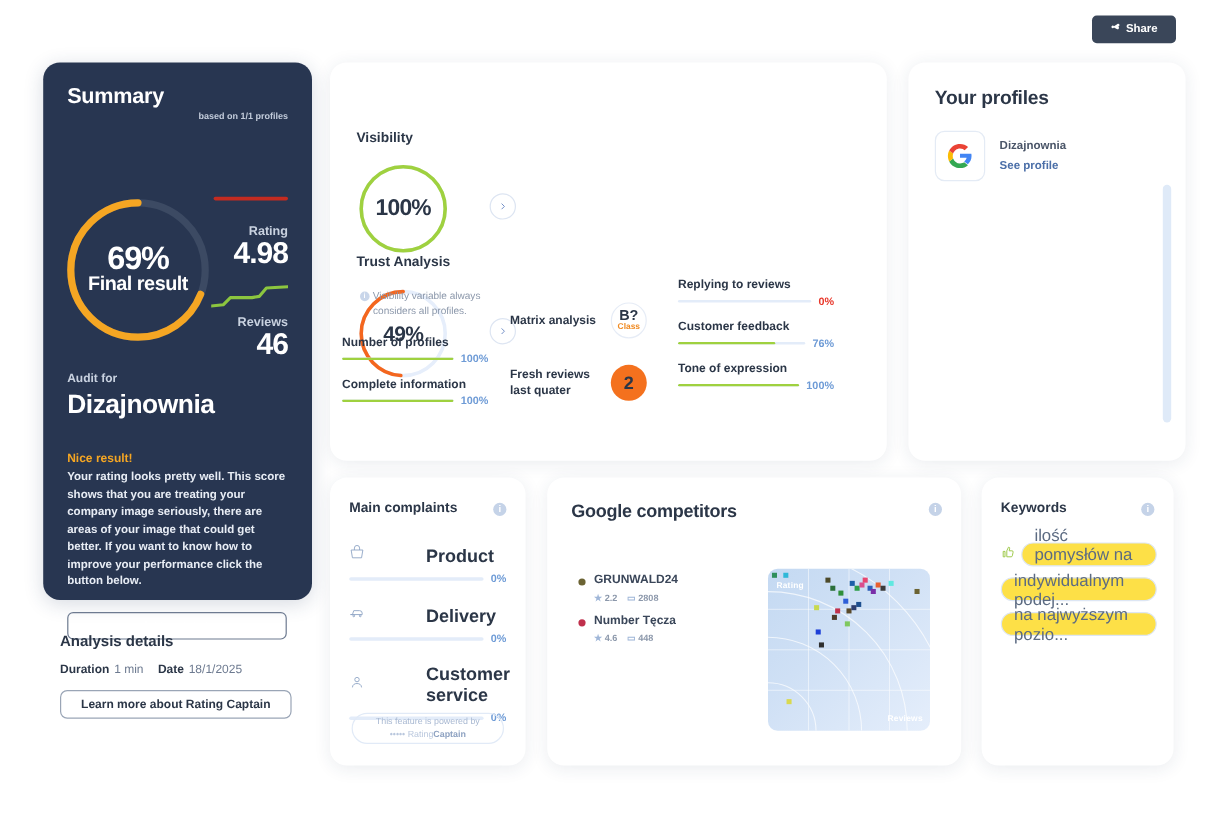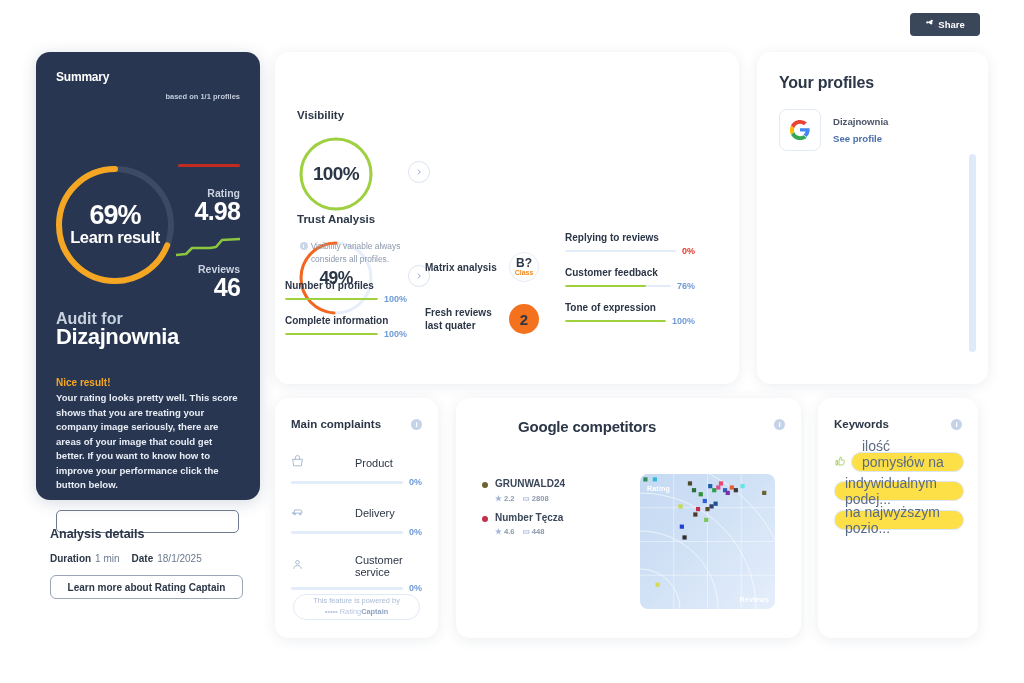--- a/index.html
+++ b/index.html
@@ -36,41 +36,41 @@
   .summary {
     position: absolute; left: 36px; top: 52px;
     width: 224px; height: 448px;
     background: #293purple; 
     background: #283651;
     border-radius: 14px;
     color: #fff;
     padding: 18px 20px 0 20px;
     box-shadow: 0 3px 16px rgba(36,56,92,0.18);
   }
-  .summary-title { font-size: 12px; font-weight: bold; letter-spacing: -0.2px; }
+  .summary-title { font-size: 18px; font-weight: bold; letter-spacing: -0.2px; }
   .based-on {
     position: absolute; right: 20px; top: 40px;
     font-size: 7.5px; color: #c3ccdb; font-weight: bold;
   }
   .donut-wrap { position: absolute; left: 14px; top: 108px; width: 130px; height: 130px; }
   .donut-center {
     position: absolute; inset: 0;
     display: flex; flex-direction: column; align-items: center; justify-content: center;
     pointer-events: none;
   }
   .donut-pct { font-size: 27px; font-weight: bold; line-height: 0.95; letter-spacing: -1px; }
   .donut-label { font-size: 16.5px; font-weight: bold; letter-spacing: -0.4px; }
 
   .metric-col { position: absolute; right: 20px; top: 112px; width: 72px; text-align: right; }
   .redline { width: 62px; height: 3px; background: #c42b20; border-radius: 2px; margin-left: auto; }
   .metric-cap { font-size: 10.5px; color: #c9d2e0; font-weight: bold; margin-top: 20px; }
   .metric-val { font-size: 25px; font-weight: bold; letter-spacing: -0.8px; line-height: 1; }
   .spark { margin: 12px 0 0 auto; display:block; }
 
-  .audit-for { position: absolute; left: 20px; top: 258px; font-size: 16px; color: #c9d2e0; font-weight: bold; }
+  .audit-for { position: absolute; left: 20px; top: 258px; font-size: 10px; color: #c9d2e0; font-weight: bold; }
   .audit-name { position: absolute; left: 20px; top: 272px; font-size: 22px; font-weight: bold; letter-spacing: -0.4px; }
 
   .nice { position: absolute; left: 20px; top: 325px; font-size: 10px; font-weight: bold; color: #f5a623; }
   .nice-body {
     position: absolute; left: 20px; top: 339px; width: 186px;
     font-size: 9.6px; line-height: 1.52; color: #e8edf5; font-weight: bold;
   }
   .learn-more {
     position: absolute; left: 20px; top: 458px; width: 183px; height: 23px;
     border: 1px solid #6d7a90; border-radius: 5px;
@@ -170,36 +170,36 @@
   .card-title-sm { font-size: 11.5px; font-weight: bold; }
   .info-i {
     position: absolute; right: 16px; top: 21px;
     width: 11px; height: 11px; border-radius: 50%; background: #c5d3e8; color: #fff;
     font-size: 8px; line-height: 11px; text-align: center; font-weight: bold; cursor: pointer;
   }
   .cmp-list { position: absolute; left: 16px; top: 56px; width: 131px; }
   .cmp-item { margin-bottom: 17px; }
   .cmp-head { display: flex; align-items: center; gap: 7px; }
   .cmp-head svg { width: 13px; height: 13px; stroke: #8fa6c6; fill: none; stroke-width: 1.4; }
-  .cmp-name { font-size: 11px; font-weight: normal; color: #2b3647; padding-left: 44px; }
+  .cmp-name { font-size: 15px; font-weight: bold; color: #2b3647; padding-left: 44px; }
   .cmp-bar { display: flex; align-items: center; margin-top: 5px; }
   .cmp-track { flex: 1; height: 3px; border-radius: 2px; background: #e3ecf9; }
   .cmp-pct { font-size: 9px; font-weight: bold; color: #6e9bd6; margin-left: 6px; }
   .powered {
     position: absolute; left: 18px; bottom: 18px; width: 127px; height: 26px;
     border: 1px solid #e1eaf7; border-radius: 13px;
     display: flex; flex-direction: column; align-items: center; justify-content: center;
     font-size: 7.4px; color: #a9b9d2; line-height: 1.45;
   }
   .powered .rc { color: #b9c7dd; }
   .powered .rc b { color: #8fa3c2; }
 
   
   .competitors { left: 456px; top: 398px; width: 345px; height: 240px; padding: 20px; }
-  .comp-title { font-size: 15px; font-weight: bold; letter-spacing: -0.2px; margin-left: 42px; }
+  .comp-title { font-size: 15px; font-weight: bold; letter-spacing: -0.2px; }
   .comp-list { position: absolute; left: 26px; top: 80px; width: 140px; }
   .comp-item { display: flex; gap: 7px; margin-bottom: 9px; }
   .comp-dot { width: 6px; height: 6px; border-radius: 50%; margin-top: 4px; flex: none; }
   .comp-name { font-size: 10px; color: #3a4659; line-height: 1.25; font-weight: bold; }
   .comp-meta { display: flex; align-items: center; gap: 8px; margin-top: 3px; }
   .comp-meta span { font-size: 7.6px; color: #8c98ab; font-weight: bold; }
   .star { color: #9fb6d8 !important; }
   .scatter {
     position: absolute; right: 26px; top: 76px; width: 135px; height: 135px;
     border-radius: 8px; overflow: hidden;
@@ -236,21 +236,21 @@
     <div class="summary-title">Summary</div>
     <div class="based-on">based on 1/1 profiles</div>
 
     <div class="donut-wrap">
       <svg width="130" height="130" viewBox="0 0 130 130">
         <circle cx="65" cy="65" r="56" fill="none" stroke="#3c4a63" stroke-width="6"></circle>
         <circle id="summary-arc" cx="65" cy="65" r="56" fill="none" stroke="#f5a623" stroke-width="6" stroke-linecap="round" transform="rotate(-90 65 65) scale(1,-1) translate(0,-130)" stroke-dasharray="242.7822802694192 351.85837720205683"></circle>
       </svg>
       <div class="donut-center">
         <div class="donut-pct">69%</div>
-        <div class="donut-label">Learn result</div>
+        <div class="donut-label">Final result</div>
       </div>
     </div>
 
     <div class="metric-col">
       <div class="redline"></div>
       <div class="metric-cap">Rating</div>
       <div class="metric-val">4.98</div>
       <svg class="spark" width="64" height="24" viewBox="0 0 64 24">
         <polyline points="0,19 10,18 16,12 34,12 40,11 46,4 64,3" fill="none" stroke="#8cc63f" stroke-width="2.6" stroke-linejoin="round" stroke-linecap="round"></polyline>
       </svg>

